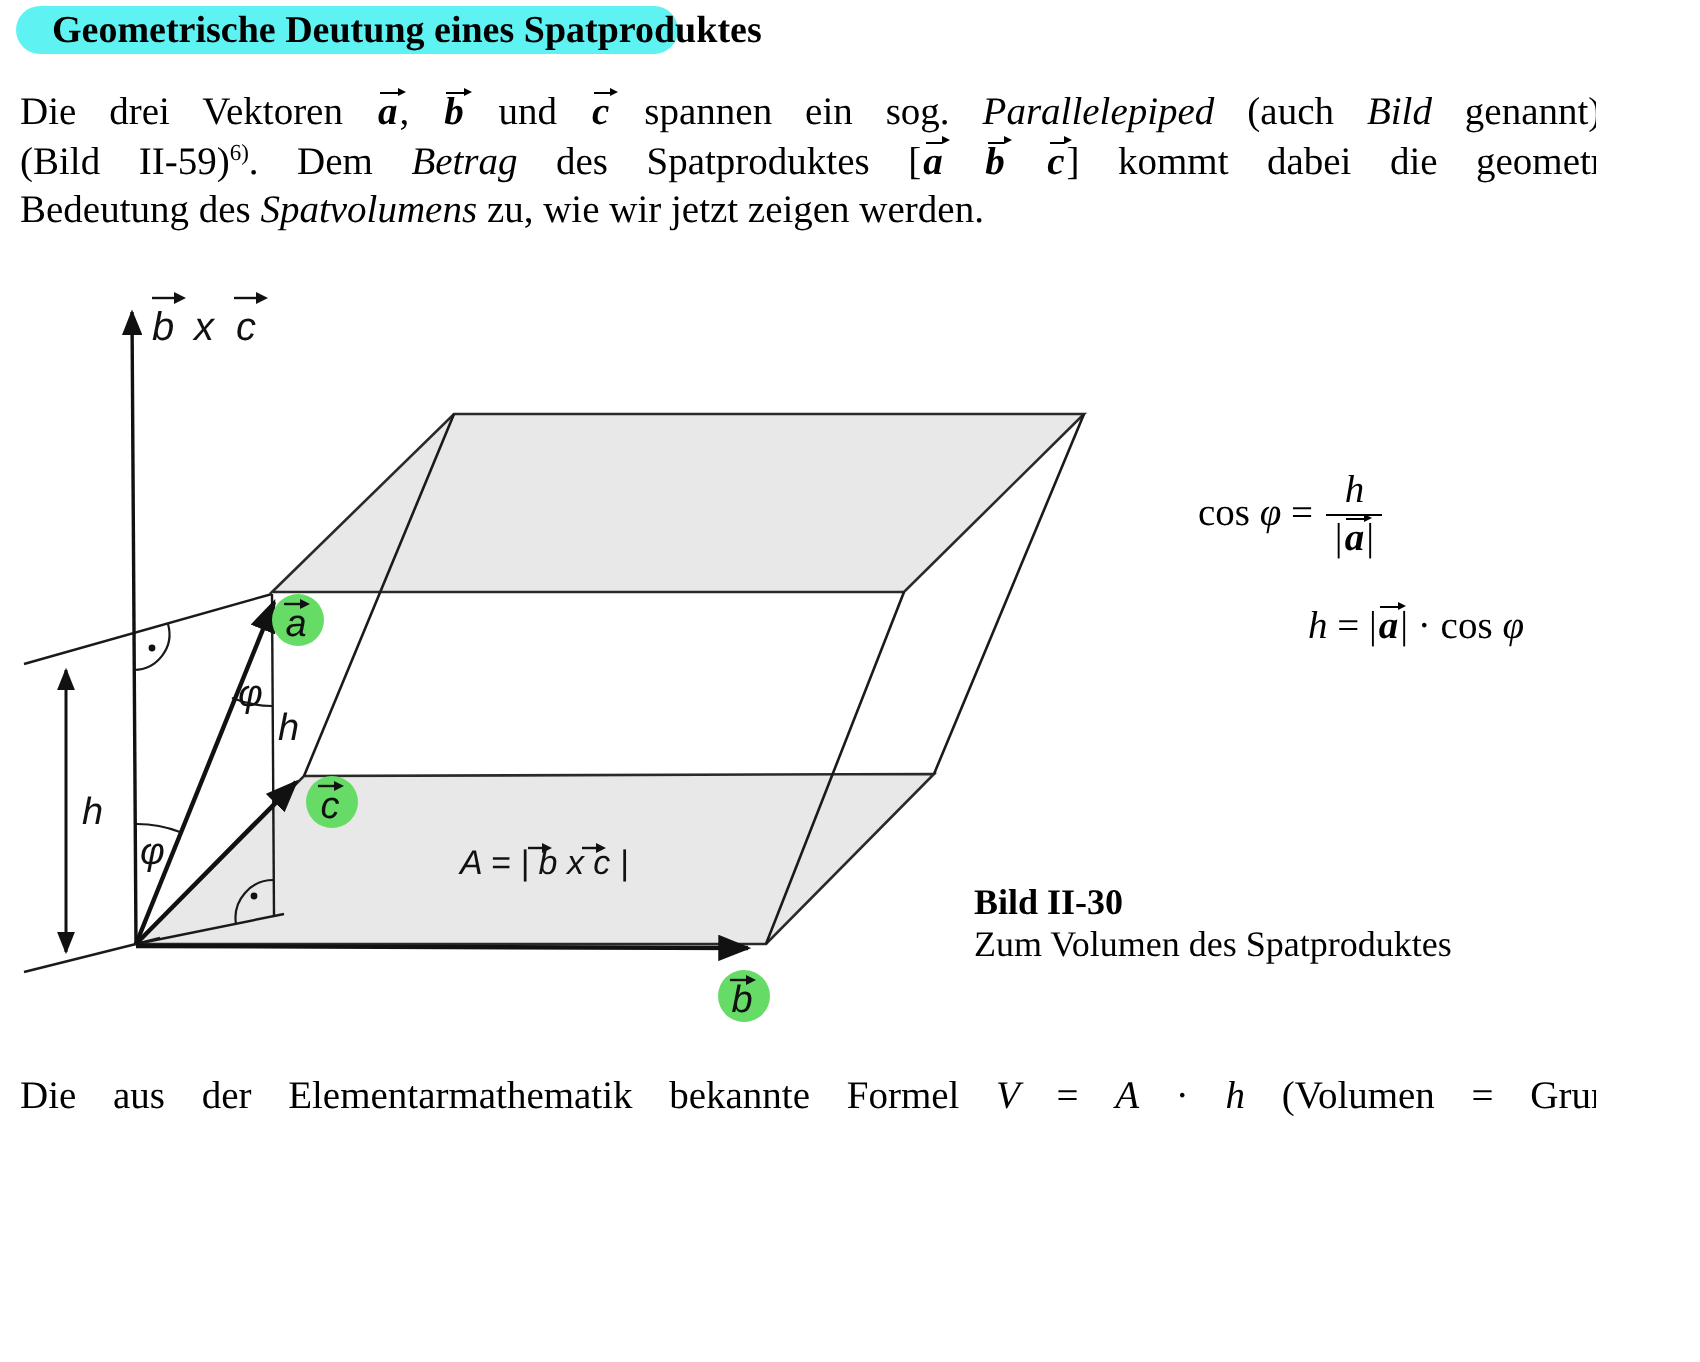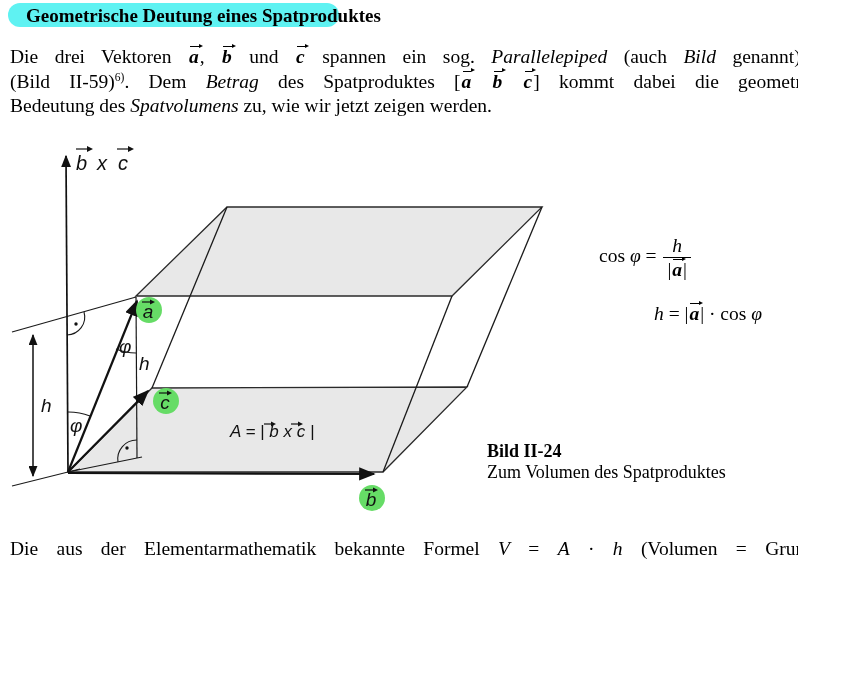--- a/index.html
+++ b/index.html
@@ -158,21 +158,21 @@
     </g>
   </svg>
 
   <div class="sf1 rich-serif">cos <span class="it">φ</span> = <span class="frac">
         <span class="num"><span class="it">h</span></span>
         <span class="den">|<span class="vec">a</span>|</span>
       </span></div>
   <div class="sf2 rich-serif"><span class="it">h</span> = |<span class="vec">a</span>| · cos <span class="it">φ</span></div>
 
   <div class="caption">
-    <div class="cap-title">Bild II-24</div>
+    <div class="cap-title">Bild II-30</div>
     <div>Zum Volumen des Spatproduktes</div>
   </div>
 
   <div class="para para2 rich-serif">
     <div class="just">Die aus der Elementarmathematik bekannte Formel <span class="it">V</span> = <span class="it">A</span> · <span class="it">h</span> (Volumen = Grundflä-</div>
   </div>
 
 
 </div>
 

